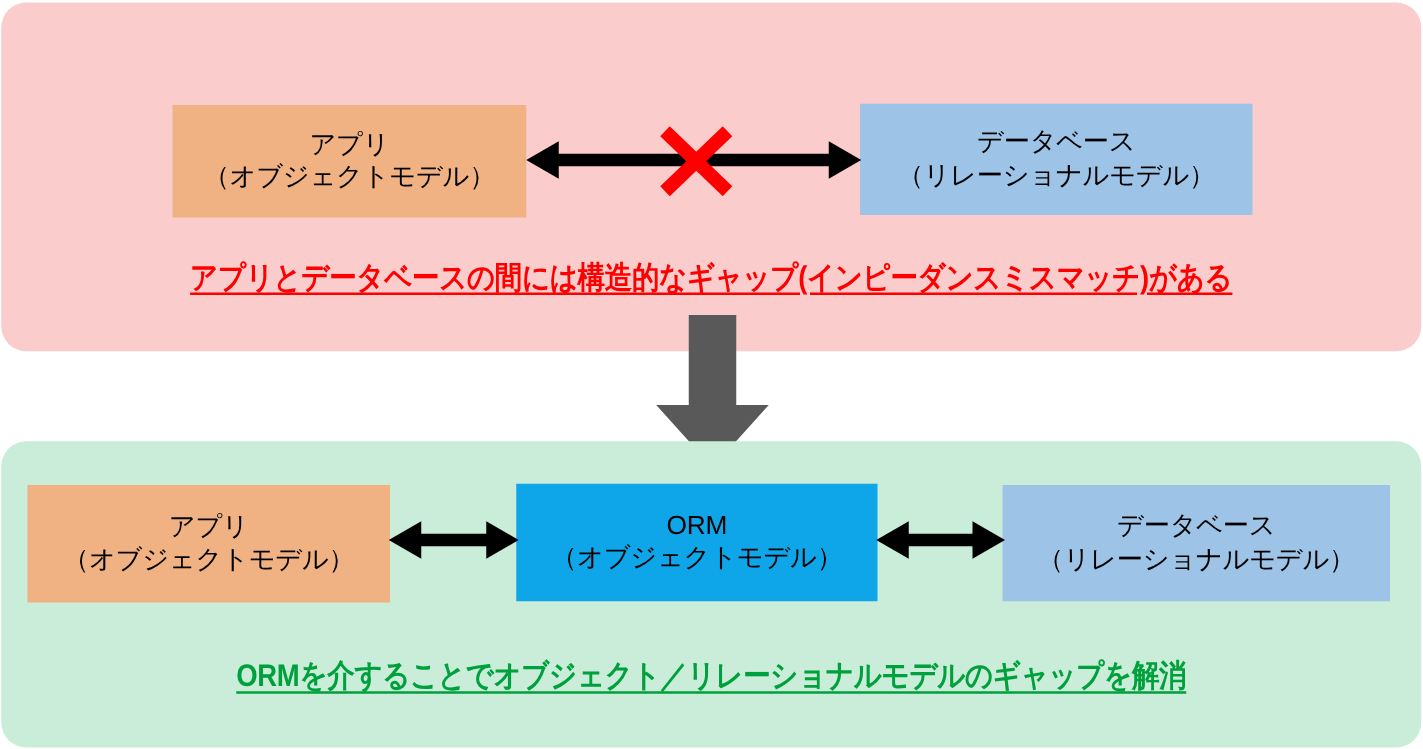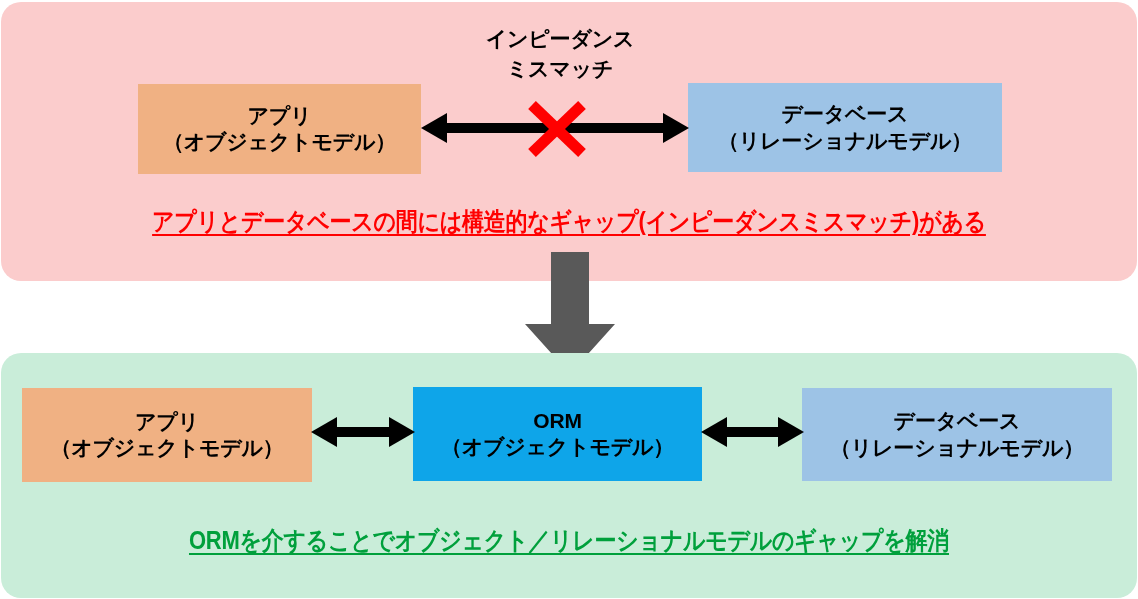--- a/index.html
+++ b/index.html
@@ -42,21 +42,21 @@
   
   .node-box {
     position: absolute;
     display: flex;
     flex-direction: column;
     align-items: center;
     justify-content: center;
     text-align: center;
     color: #000000;
     line-height: 1.24;
-    font-weight: 700;
+    font-weight: 400;
     letter-spacing: -0.2px;
   }
   .node-box .line1 { display: block; }
   .node-box .line2 { display: block; }
 
   #box-app-top {
     left: 138px; top: 84px;
     width: 283px; height: 90px;
     background: #f0b183;
     font-size: 21px;
@@ -142,24 +142,20 @@
     letter-spacing: -0.3px;
   }
 </style>
 </head>
 <body>
 
 <div id="canvas">
 
   <div class="panel" id="panel-problem"></div>
 
-  <div id="mismatch-label">
-    <span>インピーダンス</span>
-    <span>ミスマッチ</span>
-  </div>
 
   <div class="node-box" id="box-app-top">
     <span class="line1">アプリ</span>
     <span class="line2">（オブジェクトモデル）</span>
   </div>
 
   <div class="node-box" id="box-db-top">
     <span class="line1">データベース</span>
     <span class="line2">（リレーショナルモデル）</span>
   </div>

